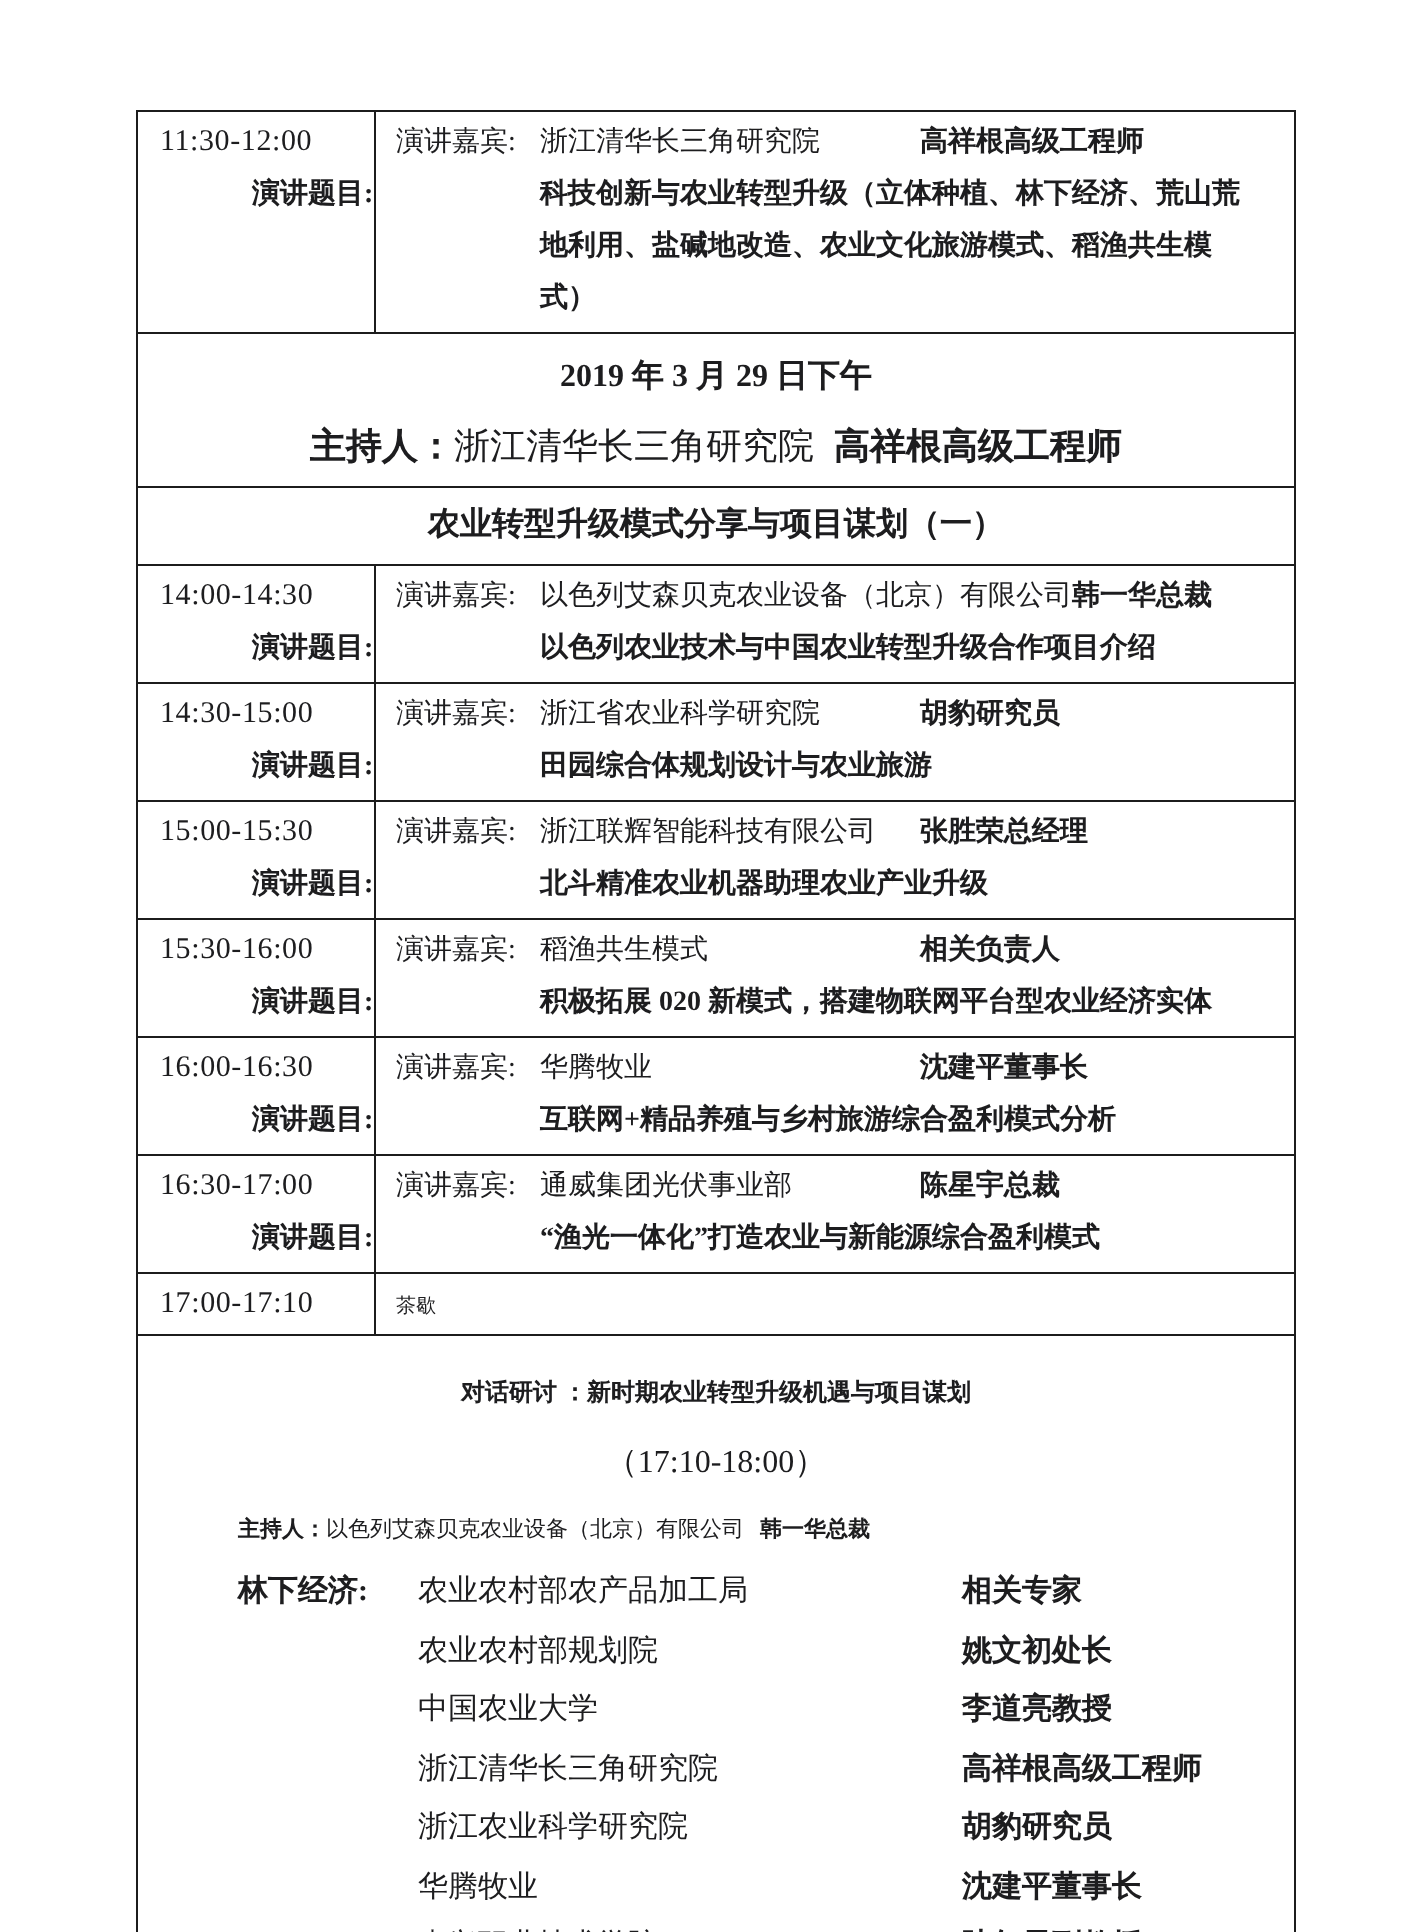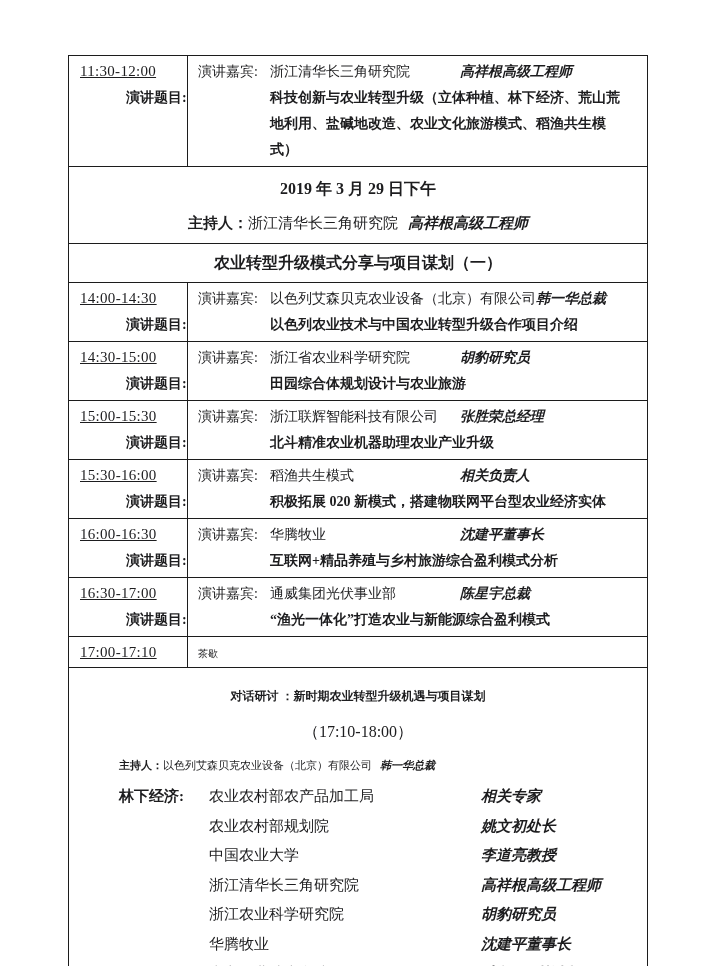--- a/index.html
+++ b/index.html
@@ -19,38 +19,37 @@
     background: #ffffff;
   }
   .row { display: flex; border-bottom: 1.5px solid #1c1c1c; }
   .row:last-child { border-bottom: none; }
   .time-cell {
     width: 119px; flex: 0 0 119px;
     border-right: 1.5px solid #1c1c1c;
     padding: 7px 0 0 11px;
     font-size: 15px;
     letter-spacing: 0.3px;
-    text-decoration: underline;
   }
   .content-cell {
     flex: 1 1 auto;
     padding: 3px 16px 3px 10px;
     font-size: 14px;
     line-height: 26px;
   }
   .lbl { display: inline-block; width: 72px; }
   .org { display: inline-block; min-width: 190px; }
-  .name { font-weight: 700; font-style: italic; }
+  .name { font-weight: 700; }
   .topic-line { padding-left: 72px; text-indent: -72px; font-weight: bold; }
   .tea-row .content-cell { font-size: 10px; padding-top: 7px; line-height: 20px; }
   .tea-row .time-cell { padding-bottom: 6px; }
 
   .header-section { display: block; text-align: center; padding: 9px 0 7px 0; }
   .date-line { font-size: 16px; font-weight: 700; line-height: 26px; }
-  .moderator-line { font-size: 15px; line-height: 26px; margin-top: 8px; }
+  .moderator-line { font-size: 18px; line-height: 26px; margin-top: 8px; }
   .moderator-line .mod-lbl { font-weight: 700; }
   .moderator-line .name { margin-left: 10px; }
 
   .title-row {
     display: block; text-align: center;
     font-size: 16px; font-weight: 700;
     padding: 6px 0; line-height: 26px;
   }
 
   .panel-section { display: block; padding: 10px 0 10px 0; }

